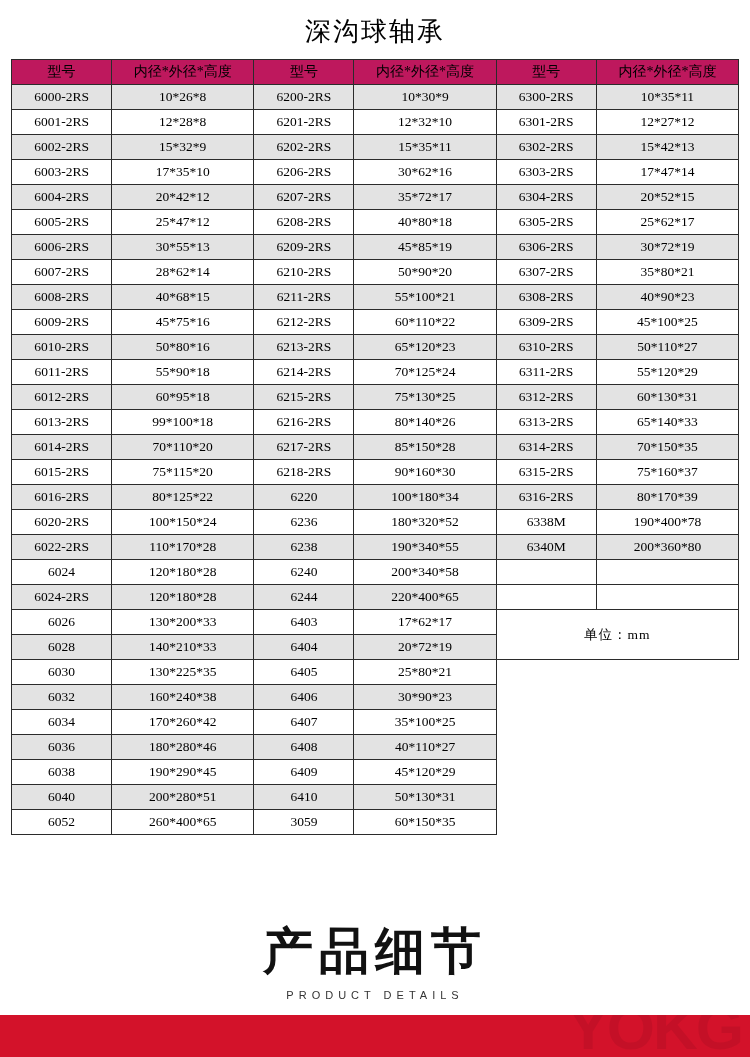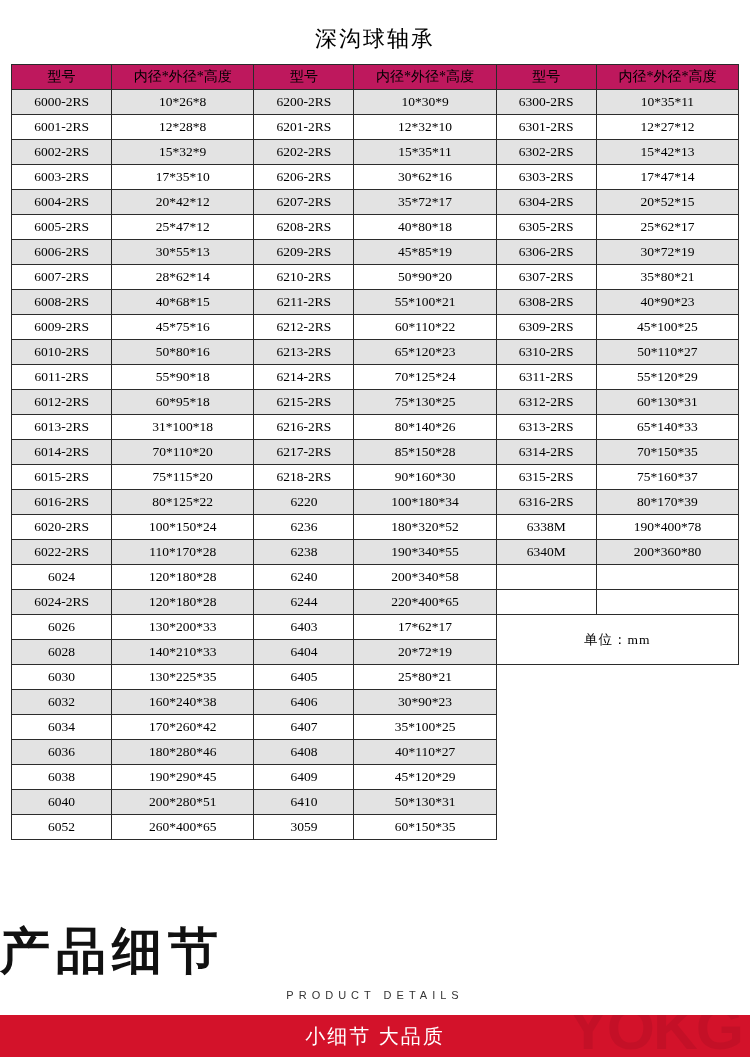--- a/index.html
+++ b/index.html
@@ -8,23 +8,23 @@
     width: 750px;
     height: 1057px;
     background: #ffffff;
     font-family: "Liberation Serif", "DejaVu Serif", serif;
     color: #000;
     position: relative;
     overflow: hidden;
   }
   .page-title {
     text-align: center;
-    font-size: 22px;
+    font-size: 26px;
     letter-spacing: 2px;
-    padding-top: 24px;
+    padding-top: 14px;
     padding-bottom: 10px;
     font-family: Liberation Sans, sans-serif;
   }
   table.spec {
     border-collapse: collapse;
     width: 728px;
     margin: 0 auto;
     table-layout: fixed;
   }
   table.spec td, table.spec th {
@@ -54,21 +54,21 @@
     letter-spacing: 1px;
   }
   .footer-block {
     position: absolute;
     left: 0;
     right: 0;
     bottom: 0;
     width: 750px;
   }
   .details-title {
-    text-align: left;
+    text-align: center;
     font-size: 50px;
     font-weight: bold;
     letter-spacing: 6px;
     font-family: "Liberation Sans", sans-serif;
     color: #111;
     margin-bottom: 4px;
   }
   .details-sub {
     text-align: center;
     font-size: 11px;
@@ -230,21 +230,21 @@
       <tr class="shaded">
         <td>6012-2RS</td>
         <td>60*95*18</td>
         <td>6215-2RS</td>
         <td>75*130*25</td>
         <td>6312-2RS</td>
         <td>60*130*31</td>
       </tr>
       <tr class="plain">
         <td>6013-2RS</td>
-        <td>31*100*18</td>
+        <td>99*100*18</td>
         <td>6216-2RS</td>
         <td>80*140*26</td>
         <td>6313-2RS</td>
         <td>65*140*33</td>
       </tr>
       <tr class="shaded">
         <td>6014-2RS</td>
         <td>70*110*20</td>
         <td>6217-2RS</td>
         <td>85*150*28</td>
@@ -368,16 +368,15 @@
         <td class="empty" style="border: none;"></td>
         <td class="empty" style="border: none;"></td>
       </tr>
     </tbody>
 </table>
 
 <div class="footer-block">
   <div class="details-title">产品细节</div>
   <div class="details-sub">PRODUCT DETAILS</div>
   <div class="red-bar" style="background: rgb(211, 18, 42);">
-    <span class="bar-text">小细节 大品质</span>
     <span class="watermark">YOKG</span>
   </div>
 </div>
 
 </body></html>

